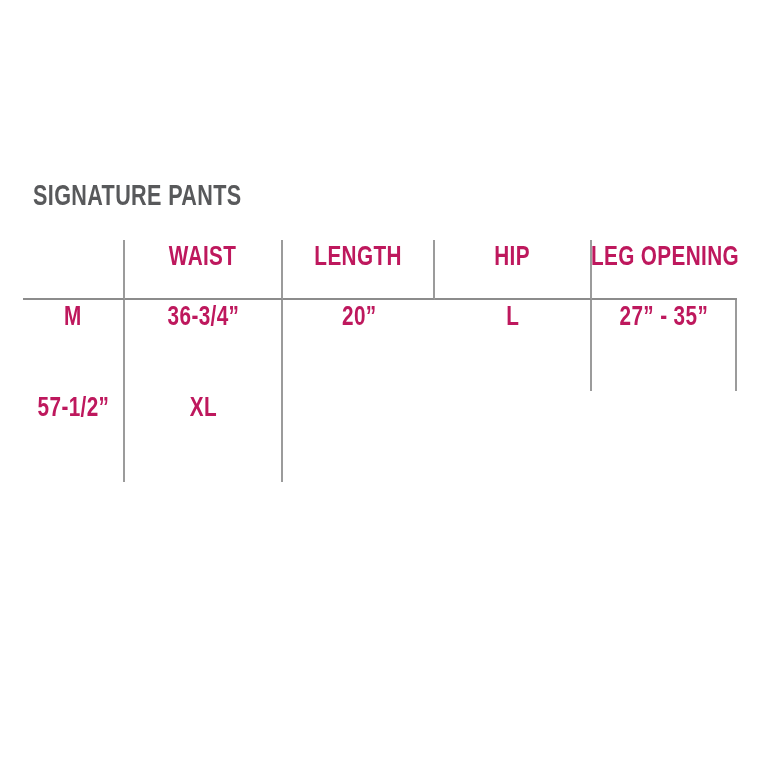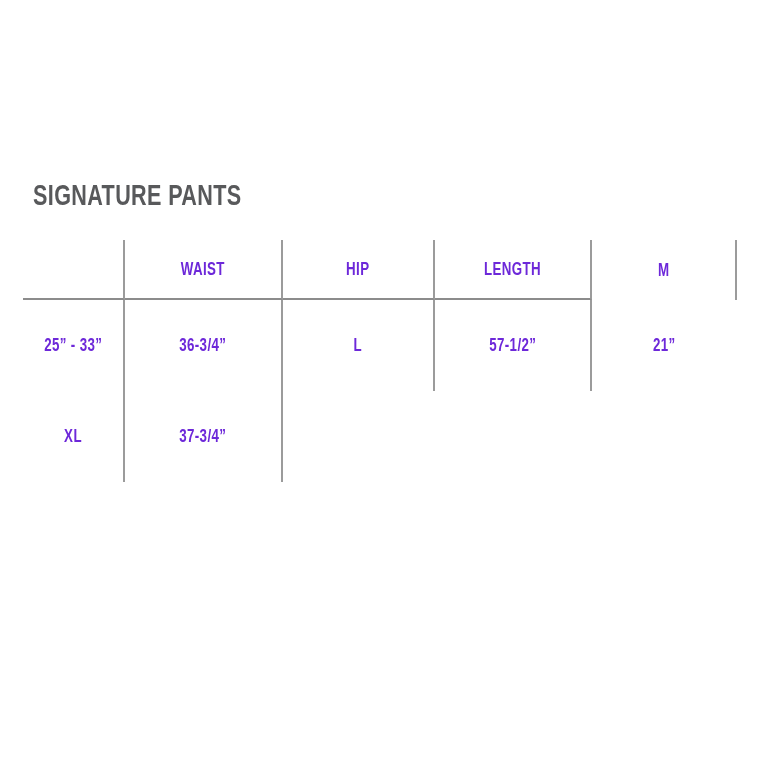--- a/index.html
+++ b/index.html
@@ -40,25 +40,24 @@
     left: 23px;
     top: 240px;
     width: 714px;
     height: 333px;
     display: grid;
     grid-template-columns: 102px 158px 152px 157px 145px;
     grid-template-rows: 60px 91px 91px 91px;
   }
   .cell {
     display: flex;
-    align-items: center;
     justify-content: center;
-    color: #6d28d9;
+    color: #be185d;
     font-weight: 700;
-    font-size: 18px;
+    font-size: 28px;
     letter-spacing: 0.5px;
     overflow: visible;
   }
   .vline { border-right: 2px solid #9b9b9b; }
   .hline { border-bottom: 2px solid #8c8c8c; }
 </style>
 </head>
 <body>
 
 <div class="page">
@@ -67,47 +66,47 @@
     <span class="condensed">SIGNATURE PANTS</span>
   </div>
 
   <div class="size-grid">
 
     <div class="cell vline hline"></div>
     <div class="cell vline hline">
       <span class="condensed">WAIST</span>
     </div>
     <div class="cell vline hline">
+      <span class="condensed">LENGTH</span>
+    </div>
+    <div class="cell vline hline">
       <span class="condensed">HIP</span>
     </div>
-    <div class="cell vline hline">
-      <span class="condensed">LENGTH</span>
+    <div class="cell hline">
+      <span class="condensed">LEG OPENING</span>
     </div>
 
     <div class="cell vline">
       <span class="condensed">M</span>
     </div>
     <div class="cell vline">
-      <span class="condensed">25” - 33”</span>
+      <span class="condensed">36-3/4”</span>
     </div>
-    <div class="cell vline">
-      <span class="condensed">36-3/4”</span>
+    <div class="cell">
+      <span class="condensed">20”</span>
     </div>
 
     <div class="cell vline">
       <span class="condensed">L</span>
     </div>
     <div class="cell vline">
+      <span class="condensed">27” - 35”</span>
+    </div>
+    <div class="cell vline">
       <span class="condensed">57-1/2”</span>
-    </div>
-    <div class="cell">
-      <span class="condensed">21”</span>
     </div>
 
     <div class="cell vline">
       <span class="condensed">XL</span>
-    </div>
-    <div class="cell vline">
-      <span class="condensed">37-3/4”</span>
     </div>
 
   </div>
 </div>
 
 </body></html>

